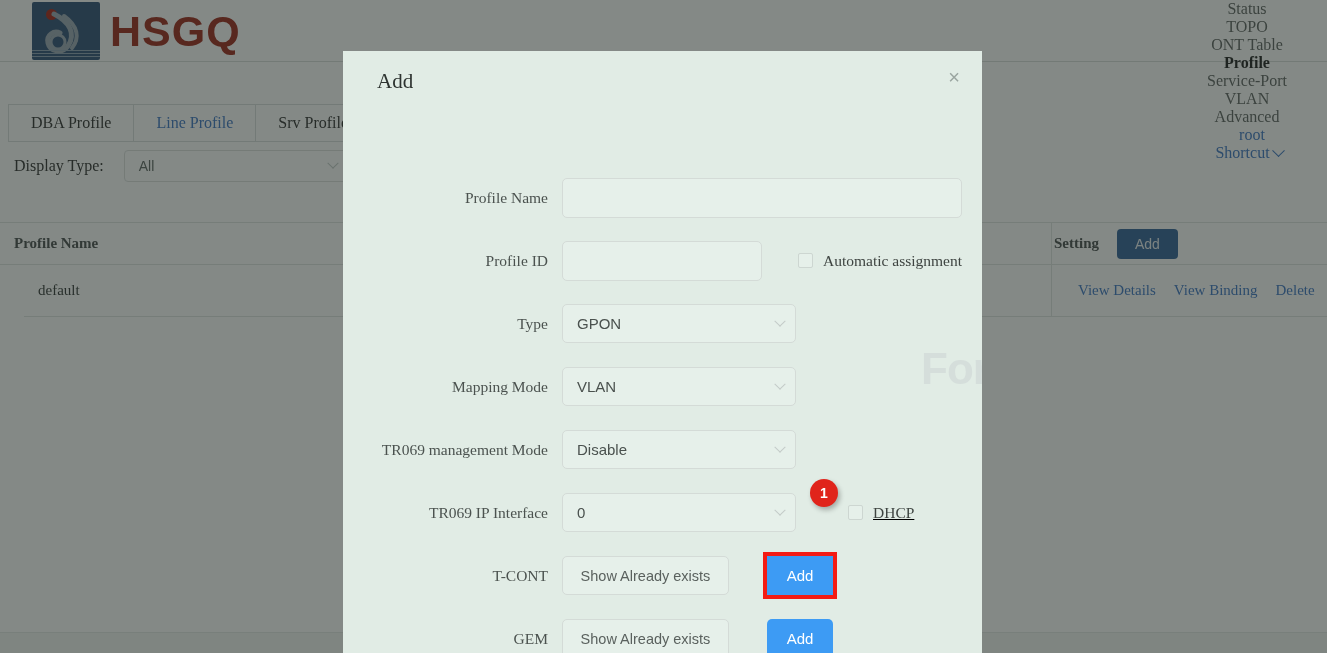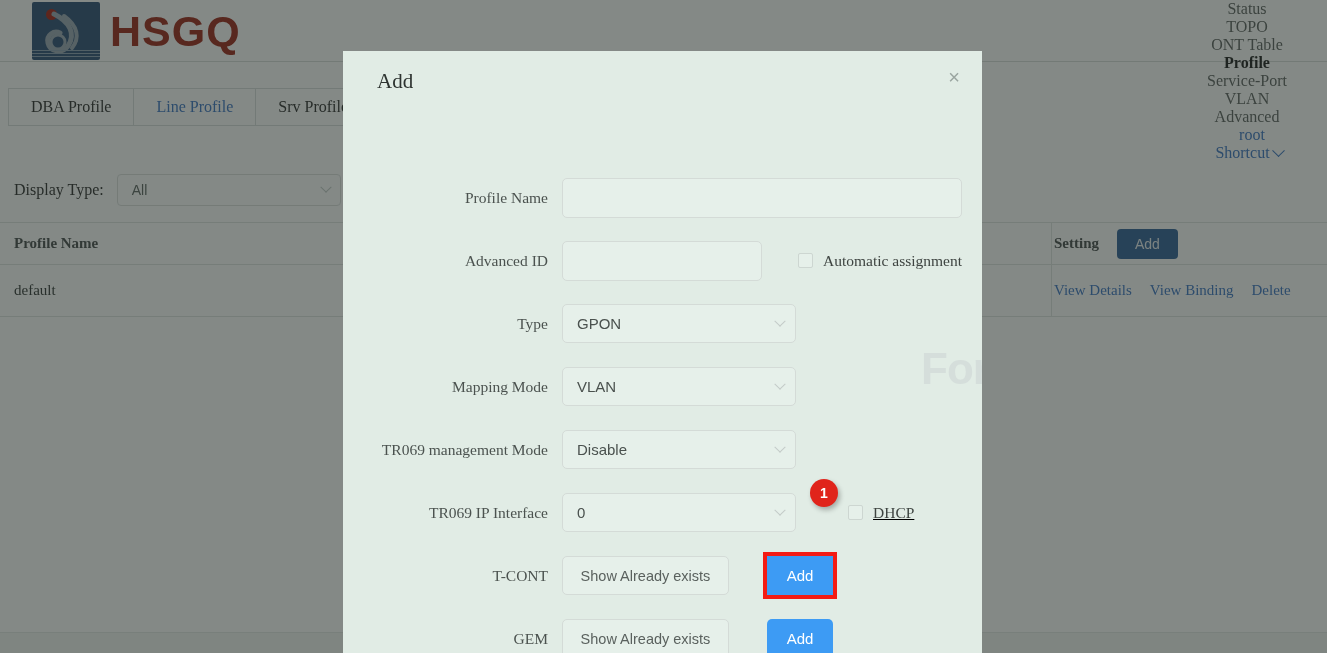--- a/index.html
+++ b/index.html
@@ -66,28 +66,28 @@
   }
 
   
   .tabs {
     position: absolute; left: 8px; top: 88px;
     display: flex;
   }
   .tab {
     height: 38px; padding: 0 22px; display: flex; align-items: center;
     font-size: 16px; color: #2c2c2c; background: #ffffff;
-    border: 1px solid #d9dedc; border-right: none; cursor: pointer;
+    border: 1px solid #d9dedc; border-right: none; cursor: pointer; margin-top: 16px;
   }
   .tab:last-child { border-right: 1px solid #d9dedc; }
   .tab.active { color: #3a74c4; }
 
   .filter-row {
-    position: absolute; left: 14px; top: 174px;
-    display: flex; align-items: center; gap: 13px;
+    position: absolute; left: 14px; top: 150px;
+    display: flex; align-items: center; gap: 20px;
   }
   .filter-label { font-size: 16px; color: #2c2c2c; }
   .select-box {
     width: 224px; height: 32px; border: 1px solid #dcdfde; border-radius: 4px;
     background: #fff; display: flex; align-items: center;
     padding: 0 10px 0 14px; justify-content: space-between;
     font-family: "Liberation Sans", sans-serif; font-size: 14px; color: #5b6360;
     cursor: pointer;
   }
   .select-chev {
@@ -95,21 +95,21 @@
     border-bottom: 1.4px solid #c4cbc8; transform: rotate(45deg) translate(-2px,-2px);
   }
 
   
   .table {
     position: absolute; left: 0; top: 222px; width: 1327px;
     border-top: 1px solid #dfe3e1;
   }
   .thead, .trow { display: flex; align-items: center; }
   .thead { height: 42px; border-bottom: 1px solid #dfe3e1; }
-  .trow { height: 52px; border-bottom: 1px solid #dfe3e1; }
+  .trow { height: 52px; border-bottom: 1px solid #dfe3e1; margin-left: 24px; }
   .cell-name { width: 1051px; padding-left: 14px; }
   .cell-set  { flex: 1; padding-left: 3px; display: flex; align-items: center; gap: 18px; }
   .th { font-size: 15px; font-weight: bold; color: #44494a; }
   .td { font-size: 15px; color: #2f3432; }
   .col-sep { position: absolute; left: 1051px; top: 0; width: 1px; height: 94px; background: #dfe3e1; }
   .btn-add-blue {
     background: #2d5f96; color: #e9eef4; border: none; border-radius: 4px;
     font-family: "Liberation Sans", sans-serif; font-size: 14px;
     padding: 7px 18px; cursor: pointer;
   }
@@ -289,21 +289,21 @@
     </div>
 
     <div class="form">
 
       <div class="frow">
         <div class="flabel">Profile Name</div>
         <input class="finput wide" type="text" style="padding: 0px 11px; font-family: &quot;Liberation Sans&quot;, sans-serif; font-size: 15px; color: rgb(74, 81, 78); outline: none;" placeholder="">
       </div>
 
       <div class="frow">
-        <div class="flabel">Advanced ID</div>
+        <div class="flabel">Profile ID</div>
         <input class="finput mid" type="text" style="padding: 0px 11px; font-family: &quot;Liberation Sans&quot;, sans-serif; font-size: 15px; color: rgb(74, 81, 78); outline: none;" placeholder="">
         <div class="checkwrap">
           <span class="checkbox"></span>
           <span class="checklabel">Automatic assignment</span>
         </div>
       </div>
 
       <div class="frow">
         <div class="flabel">Type</div>
         <div class="fselect">

